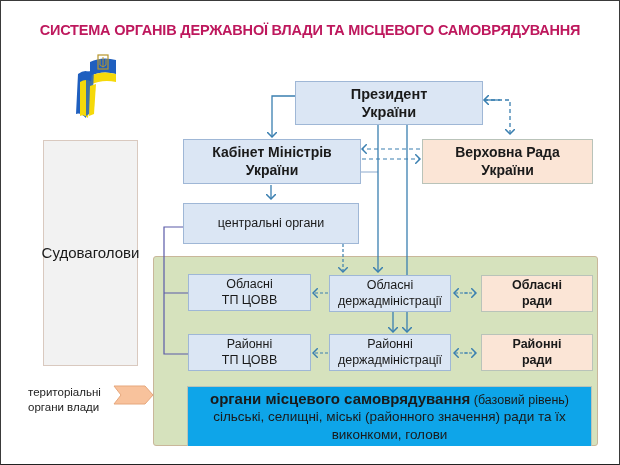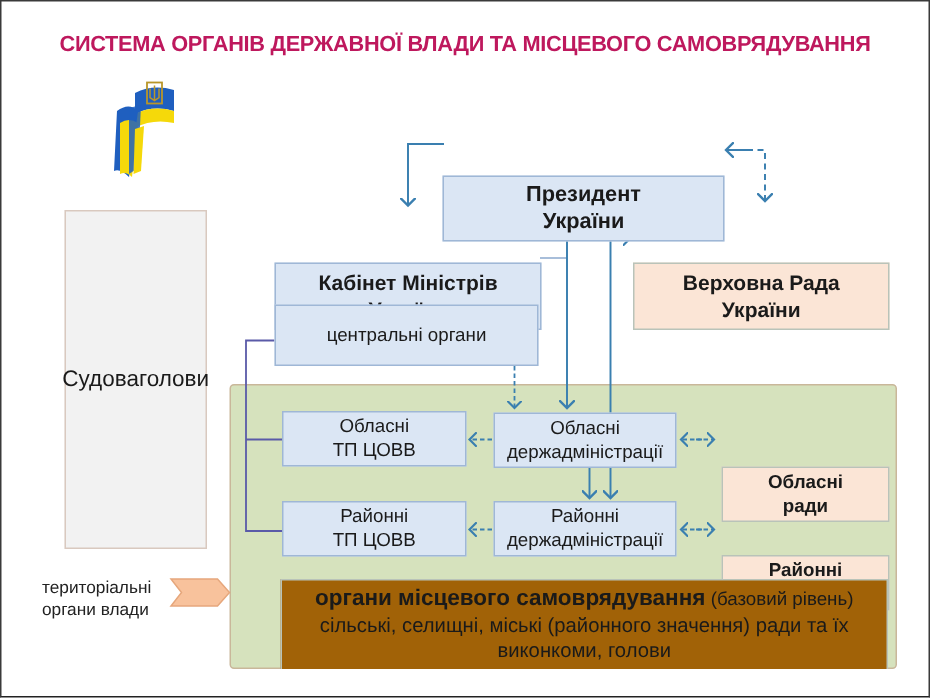--- a/index.html
+++ b/index.html
@@ -3,26 +3,26 @@
 <meta charset="utf-8">
 <style>
   html, body { margin: 0; padding: 0; }
   body { width: 620px; height: 465px; background: #ffffff; position: relative; overflow: hidden; font-family: "Liberation Sans", sans-serif; }
   .frame { position: absolute; left: 0; top: 0; width: 618px; height: 463px; border: 1px solid #3a3a3a; border-bottom: 2px solid #222; }
   .title { position: absolute; left: 0; top: 22px; width: 620px; text-align: center; font-weight: bold; font-size: 14.5px; color: #be185d; letter-spacing: -0.2px; }
   .box { position: absolute; box-sizing: border-box; display: flex; align-items: center; justify-content: center; text-align: center; color: #1a1a1a; line-height: 1.25; }
   .blue { background: #dbe6f4; border: 1.5px solid #9fb7d6; }
   .peach { background: #fbe5d6; border: 1.5px solid #b9c3b9; }
   .grey { background: #f2f2f2; border: 1px solid #d9c9bf; }
-  .bold { font-weight: bold; margin-top: 36px; }
+  .bold { font-weight: bold; }
   .green-area { position: absolute; left: 153px; top: 256px; width: 445px; height: 190px; background: #d6e2bd; border: 1px solid #c9b79a; border-radius: 3px; box-sizing: border-box; }
   svg.lines { position: absolute; left: 0; top: 0; width: 620px; height: 465px; pointer-events: none; }
   .side-label { position: absolute; left: 28px; top: 385px; font-size: 11.5px; color: #222; line-height: 1.3; }
   .flag { position: absolute; left: 72px; top: 52px; width: 56px; height: 70px; }
-  .bottom-box { position: absolute; left: 187px; top: 386px; width: 405px; height: 60px; box-sizing: border-box; background: #a16207; border: 1.5px solid #b9c3b9; border-bottom: none; text-align: center; font-size: 13.5px; line-height: 1.28; padding-top: 2px; color: #1a1a1a; }
+  .bottom-box { position: absolute; left: 187px; top: 386px; width: 405px; height: 60px; box-sizing: border-box; background: #0ea5e9; border: 1.5px solid #b9c3b9; border-bottom: none; text-align: center; font-size: 13.5px; line-height: 1.28; padding-top: 2px; color: #1a1a1a; }
 </style>
 </head>
 <body>
 
 <div class="frame"></div>
 
 <div class="title">СИСТЕМА ОРГАНІВ ДЕРЖАВНОЇ ВЛАДИ ТА МІСЦЕВОГО САМОВРЯДУВАННЯ</div>
 
 <svg class="flag" viewBox="0 0 56 70">
   <path d="M18 10 Q30 4 44 8 L44 22 Q30 18 18 24 Z" fill="#1f5fbf"></path>

